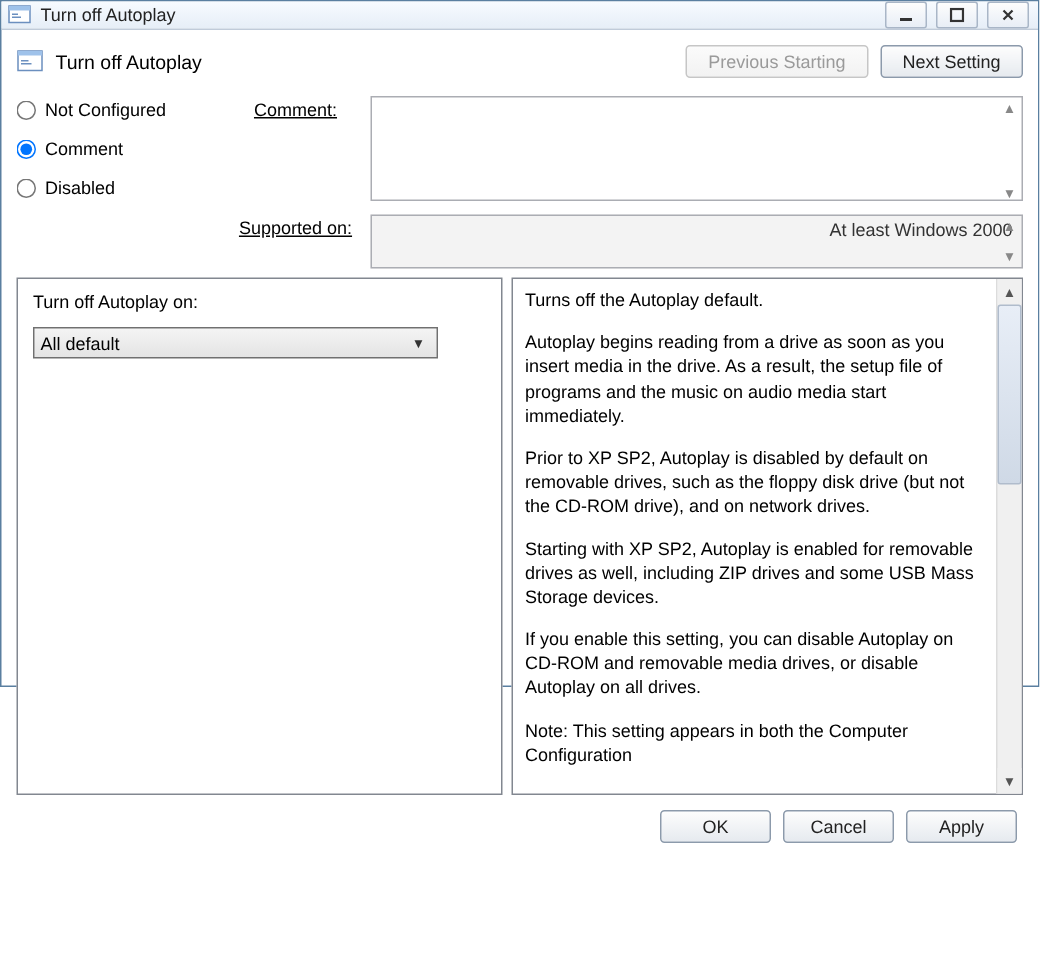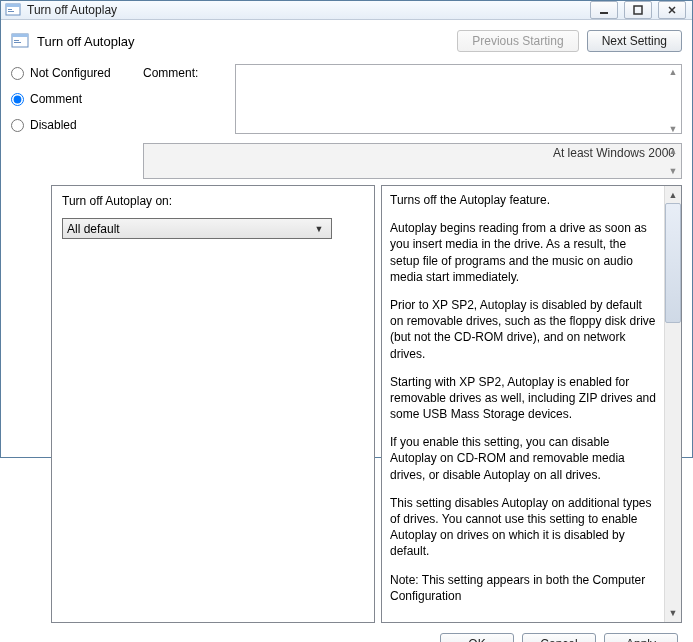--- a/index.html
+++ b/index.html
@@ -70,36 +70,36 @@
   cursor: pointer;
 }
 .btn.disabled {
   color: #9a9a9a;
   border-color: #c6c6c6;
   background: linear-gradient(#fbfbfb,#f2f2f2);
   cursor: default;
 }
 .top-block {
   display: flex;
-  gap: 12px;
+  gap: 24px;
 }
 .radio-col {
   width: 120px;
   padding-top: 2px;
 }
 .radio-row {
   display: flex; align-items: center;
   margin-bottom: 12px;
   font-size: 12px;
   color: #000;
 }
 .radio-row input { margin-right: 6px; }
 .fields-col { flex:1; }
 .field-row { display:flex; margin-bottom: 6px; }
-.field-label { width: 92px; text-align: left; padding-right: 8px; padding-top:2px; font-size:12px; }
+.field-label { width: 92px; text-align: center; padding-right: 8px; padding-top:2px; font-size:12px;text-decoration:underline; }
 .textarea-wrap { flex:1; position:relative; }
 .txt {
   width: 100%;
   border: 1px solid #abadb3;
   background: #fff;
   font-family: inherit;
   font-size: 12px;
   resize: none;
 }
 .comment-box { height: 70px; padding: 2px 4px; }
@@ -119,21 +119,21 @@
   color:#888; font-size:9px;
   display:flex; align-items:center; justify-content:center;
 }
 .labels-row {
   display:flex; margin-top: 14px; margin-bottom:4px;
 }
 .labels-row .lcol { font-size:12px; }
 .lcol.left { width: 330px; }
 .lcol.right { flex:1; }
 .panels {
-  display:flex; gap:6px; flex:1; min-height:0;margin-left:40px;
+  display:flex; gap:6px; flex:1; min-height:0;
 }
 .panel {
   border: 1px solid #828790;
   background:#fff;
   position:relative;
 }
 .panel.left { width: 324px; padding: 8px 10px; }
 .panel.right { flex:1; display:flex; }
 .help-text {
   flex:1;
@@ -255,20 +255,21 @@
           <div class="field-label">Comment:</div>
           <div class="textarea-wrap">
             <textarea class="txt comment-box" style=""></textarea>
             <div class="scroll-arrows">
               <div class="sa">▲</div>
               <div class="sa">▼</div>
             </div>
           </div>
         </div>
         <div class="field-row">
+          <div class="field-label">Supported on:</div>
           <div class="textarea-wrap">
             <div class="txt supported-box">At least Windows 2000</div>
             <div class="scroll-arrows">
               <div class="sa">▲</div>
               <div class="sa">▼</div>
             </div>
           </div>
         </div>
       </div>
     </div>
@@ -278,26 +279,25 @@
       <div class="panel left">
         <span class="opt-label">Turn off Autoplay on:</span>
         <div class="combo">
           <span class="combo-val">All default</span>
           <span class="combo-arrow">▼</span>
         </div>
       </div>
 
       <div class="panel right">
         <div class="help-text">
-          <p>Turns off the Autoplay feature.</p>
+          <p>Turns off the Autoplay default.</p>
           <p>Autoplay begins reading from a drive as soon as you insert media in the drive. As a result, the setup file of programs and the music on audio media start immediately.</p>
           <p>Prior to XP SP2, Autoplay is disabled by default on removable drives, such as the floppy disk drive (but not the CD-ROM drive), and on network drives.</p>
           <p>Starting with XP SP2, Autoplay is enabled for removable drives as well, including ZIP drives and some USB Mass Storage devices.</p>
           <p>If you enable this setting, you can disable Autoplay on CD-ROM and removable media drives, or disable Autoplay on all drives.</p>
-          <p>This setting disables Autoplay on additional types of drives. You cannot use this setting to enable Autoplay on drives on which it is disabled by default.</p>
           <p>Note: This setting appears in both the Computer Configuration</p>
         </div>
         <div class="panel-scroll">
           <div class="sbtn">▲</div>
           <div class="sthumb"></div>
           <div class="strack"></div>
           <div class="sbtn">▼</div>
         </div>
       </div>
     </div>

